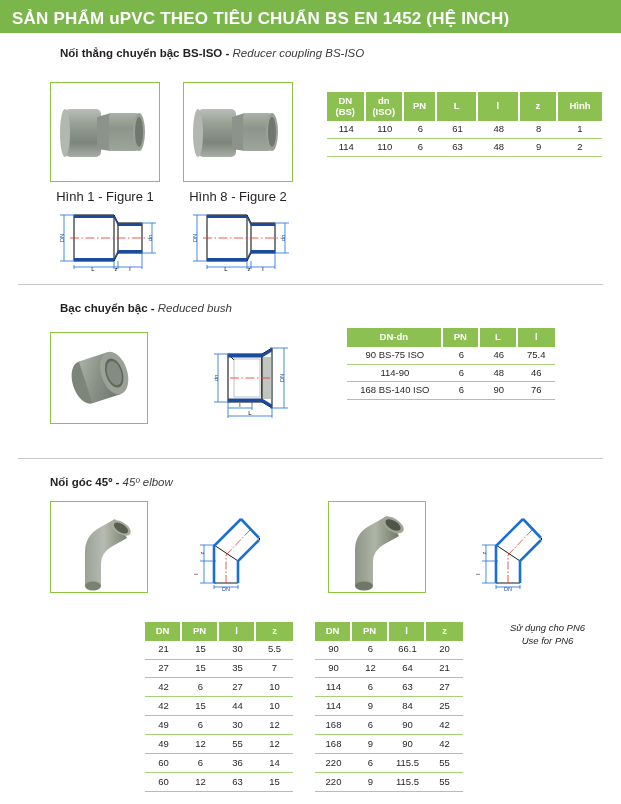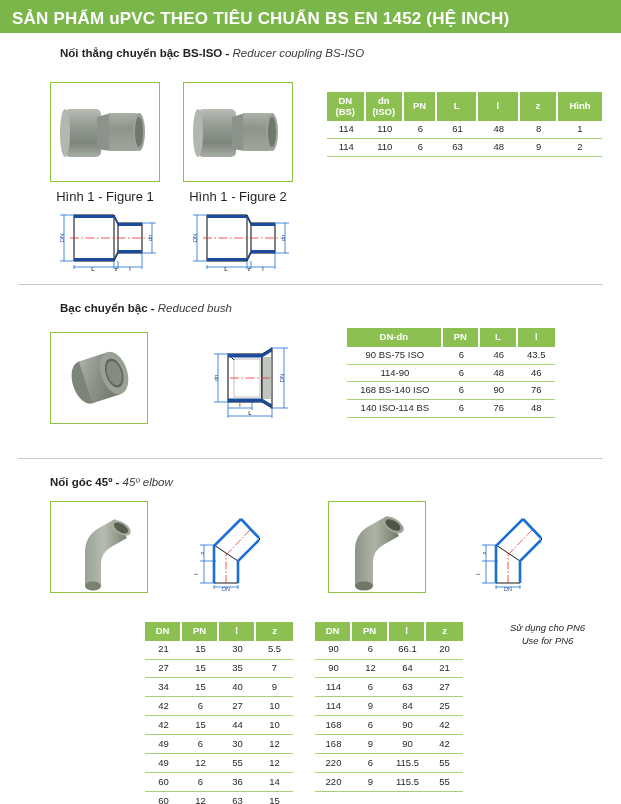--- a/index.html
+++ b/index.html
@@ -159,21 +159,21 @@
     <rect x="48" y="34" width="13" height="32" fill="url(#g1b)"></rect>
     <path d="M48 34 L61 30 L61 68 L48 66 Z" fill="#8b938a"></path>
     <rect x="59" y="30" width="29" height="38" rx="4" fill="url(#g1b)"></rect>
     <ellipse cx="88" cy="49" rx="6" ry="19" fill="#9aa197"></ellipse>
     <ellipse cx="88" cy="49" rx="4" ry="15" fill="#6f776e"></ellipse>
     <ellipse cx="14" cy="50" rx="5" ry="24" fill="#b2b8b0"></ellipse>
   </svg>
 </div>
 
 <div class="caption" style="left:50px; top:189px; width:110px;">Hình 1 - Figure 1</div>
-<div class="caption" style="left:183px; top:189px; width:110px;">Hình 1 - Figure 2</div>
+<div class="caption" style="left:183px; top:189px; width:110px;">Hình 8 - Figure 2</div>
 
 <div class="dwg" style="left:52px; top:203px;">
   <svg width="112" height="68" viewBox="0 0 112 68">
     <g stroke="#000" fill="none" stroke-width="1">
       <path d="M22 12 L62 12 L66 20 L90 20 L90 50 L66 50 L62 58 L22 58 Z"></path>
       <line x1="62" y1="12" x2="62" y2="58"></line>
       <line x1="66" y1="20" x2="66" y2="50"></line>
     </g>
     <g fill="#1a4b9c">
       <rect x="22" y="12" width="40" height="3"></rect>
@@ -354,39 +354,33 @@
       <th style="width:18%;">PN</th>
       <th style="width:18%;">L</th>
       <th style="width:18%;">l</th>
     </tr>
   </thead>
   <tbody>
     <tr>
       <td>90 BS-75 ISO</td>
       <td>6</td>
       <td>46</td>
-      <td>43.5</td>
+      <td>75.4</td>
     </tr>
     <tr>
       <td>114-90</td>
       <td>6</td>
       <td>48</td>
       <td>46</td>
     </tr>
     <tr>
       <td>168 BS-140 ISO</td>
       <td>6</td>
       <td>90</td>
       <td>76</td>
-    </tr>
-    <tr>
-      <td>140 ISO-114 BS</td>
-      <td>6</td>
-      <td>76</td>
-      <td>48</td>
     </tr>
   </tbody>
 </table>
 
 <div class="divider" style="left:18px; top:458px; width:585px;"></div>
 
 <div class="sec-head" style="left:8px; top:476px;">
   <span class="vn">Nối góc 45º - </span><span class="en">45º elbow</span>
 </div>
 
@@ -502,26 +496,20 @@
       <td>30</td>
       <td>5.5</td>
     </tr>
     <tr>
       <td>27</td>
       <td>15</td>
       <td>35</td>
       <td>7</td>
     </tr>
     <tr>
-      <td>34</td>
-      <td>15</td>
-      <td>40</td>
-      <td>9</td>
-    </tr>
-    <tr>
       <td>42</td>
       <td>6</td>
       <td>27</td>
       <td>10</td>
     </tr>
     <tr>
       <td>42</td>
       <td>15</td>
       <td>44</td>
       <td>10</td>

